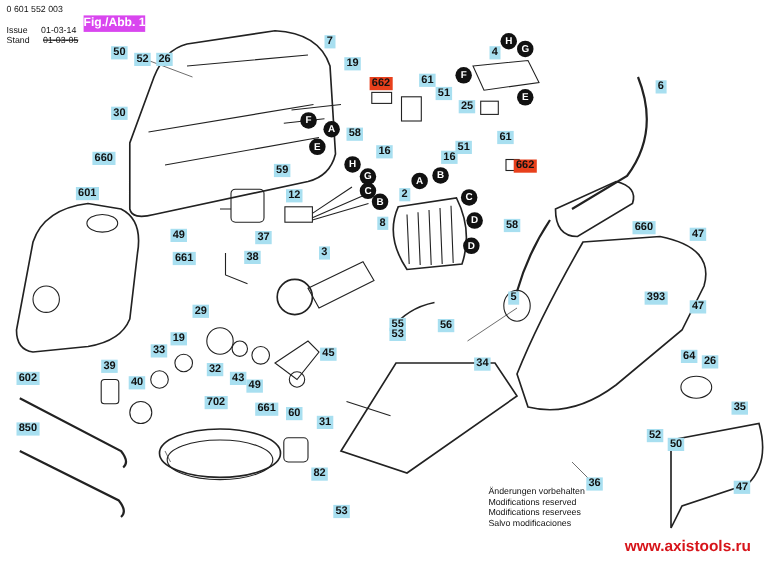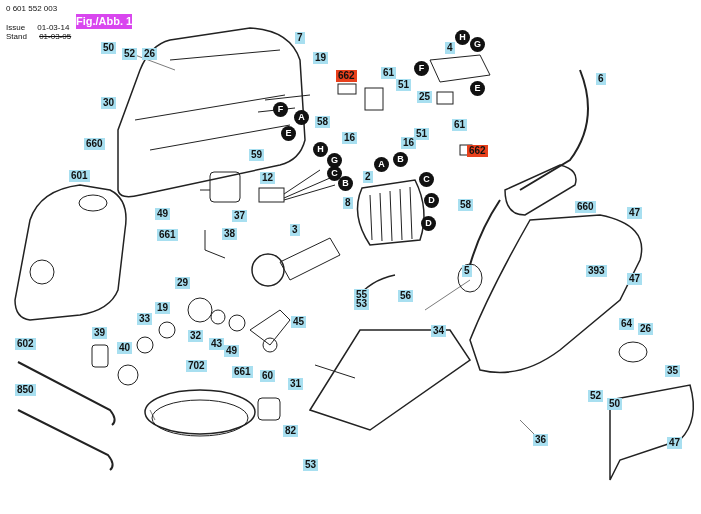--- a/index.html
+++ b/index.html
@@ -192,13 +192,20 @@
   <div class="circ" style="left:313px;top:142px">H</div>
   <div class="circ" style="left:327px;top:153px">G</div>
   <div class="circ" style="left:327px;top:166px">C</div>
   <div class="circ" style="left:338px;top:176px">B</div>
   <div class="circ" style="left:374px;top:157px">A</div>
   <div class="circ" style="left:393px;top:152px">B</div>
   <div class="circ" style="left:419px;top:172px">C</div>
   <div class="circ" style="left:424px;top:193px">D</div>
   <div class="circ" style="left:421px;top:216px">D</div>
 
+  <div class="note">
+    <div>Änderungen vorbehalten</div>
+    <div>Modifications reserved</div>
+    <div>Modifications reservees</div>
+    <div>Salvo modificaciones</div>
+  </div>
+  <div class="url">www.axistools.ru</div>
 </div>
 
 </body></html>

